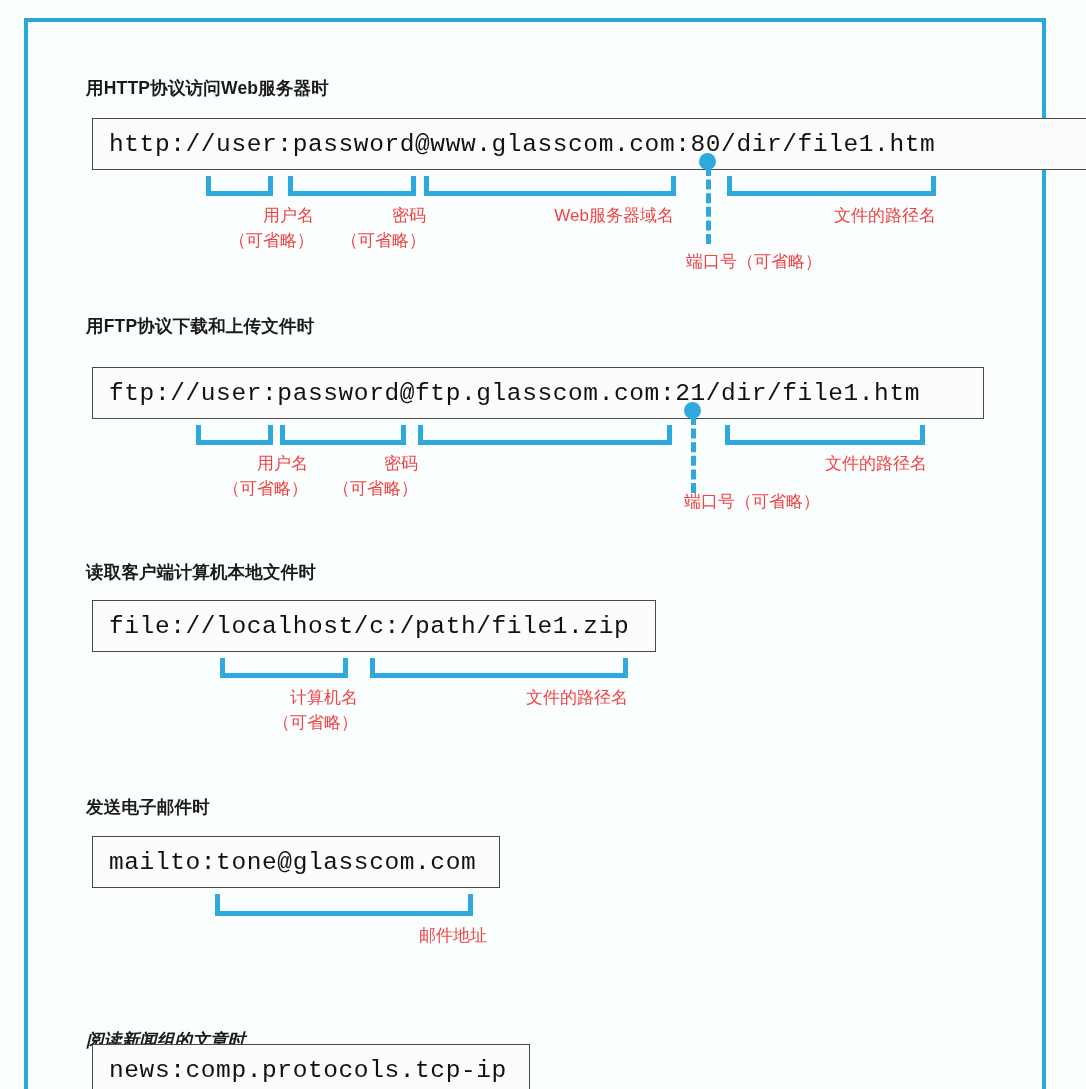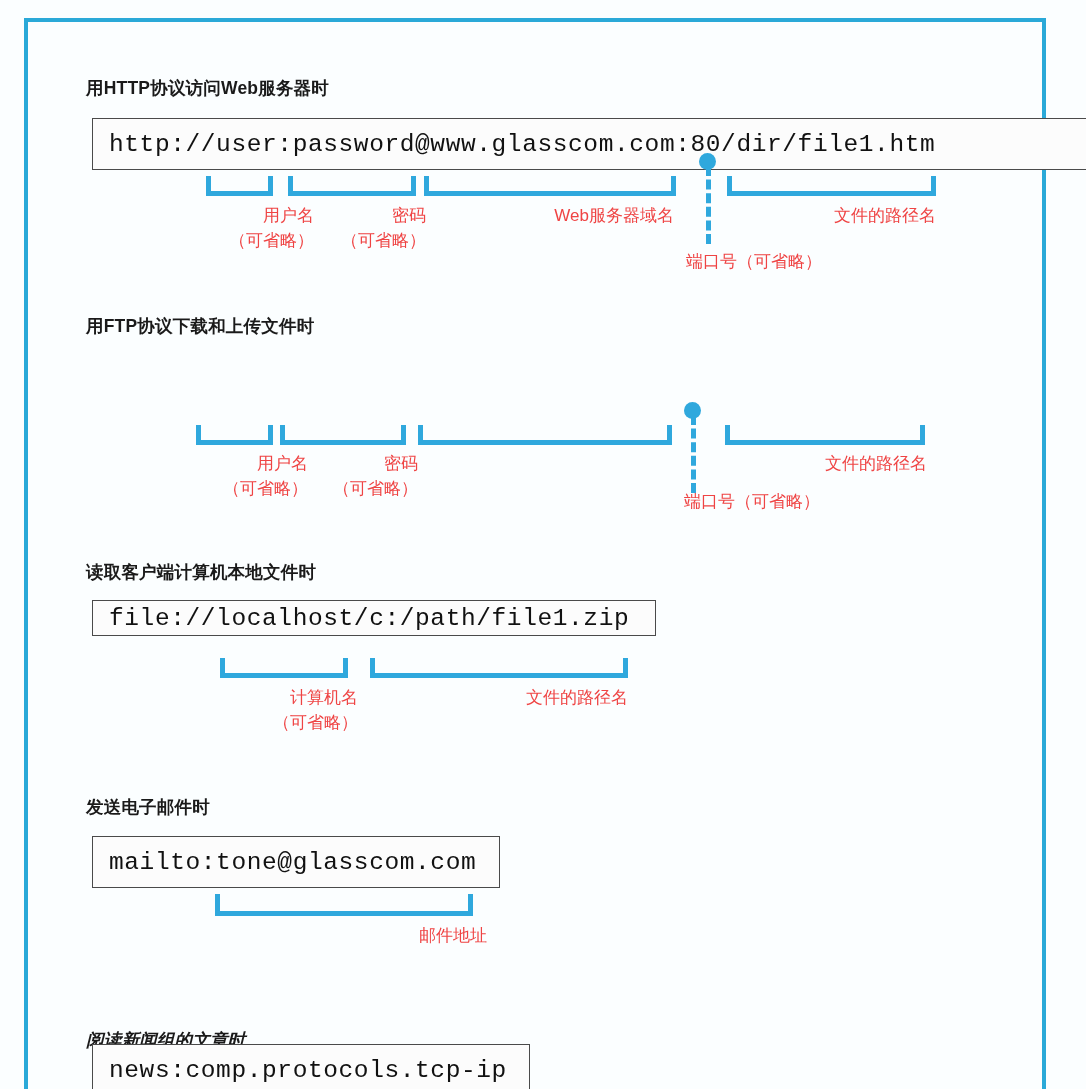--- a/index.html
+++ b/index.html
@@ -132,20 +132,23 @@
     <div class="caption" style="left:278px; top:204px; width:148px;">
       <div>密码</div>
       <div>（可省略）</div>
     </div>
     <div class="caption" style="left:426px; top:204px; width:248px;">Web服务器域名</div>
     <div class="caption" style="left:727px; top:204px; width:209px;">文件的路径名</div>
     <div class="caption" style="left:594px; top:250px; width:228px;">端口号（可省略）</div>
 
     <div class="section-title" style="left:86px; top:314px;">用FTP协议下载和上传文件时</div>
 
+    <div class="url-box" style="left:92px; top:367px; width:892px; height:52px;">
+      <span class="url-text">ftp://user:password@ftp.glasscom.com:21/dir/file1.htm</span>
+    </div>
 
     <div class="bracket" style="left:196px; top:425px; width:77px; height:20px;"></div>
     <div class="bracket" style="left:280px; top:425px; width:126px; height:20px;"></div>
     <div class="bracket" style="left:418px; top:425px; width:254px; height:20px;"></div>
     <div class="bracket" style="left:725px; top:425px; width:200px; height:20px;"></div>
 
     <div class="dot" style="left:684px; top:402px;"></div>
     <div class="dash-line" style="left:691px; top:415px; height:78px;"></div>
 
     <div class="caption" style="left:160px; top:452px; width:148px;">
@@ -154,21 +157,21 @@
     </div>
     <div class="caption" style="left:270px; top:452px; width:148px;">
       <div>密码</div>
       <div>（可省略）</div>
     </div>
     <div class="caption" style="left:723px; top:452px; width:204px;">文件的路径名</div>
     <div class="caption" style="left:592px; top:490px; width:228px;">端口号（可省略）</div>
 
     <div class="section-title" style="left:86px; top:560px;">读取客户端计算机本地文件时</div>
 
-    <div class="url-box" style="left:92px; top:600px; width:564px; height:36px;">
+    <div class="url-box" style="left:92px; top:600px; width:564px; height:52px;">
       <span class="url-text">file://localhost/c:/path/file1.zip</span>
     </div>
 
     <div class="bracket" style="left:220px; top:658px; width:128px; height:20px;"></div>
     <div class="bracket" style="left:370px; top:658px; width:258px; height:20px;"></div>
 
     <div class="caption" style="left:212px; top:686px; width:146px;">
       <div>计算机名</div>
       <div>（可省略）</div>
     </div>

